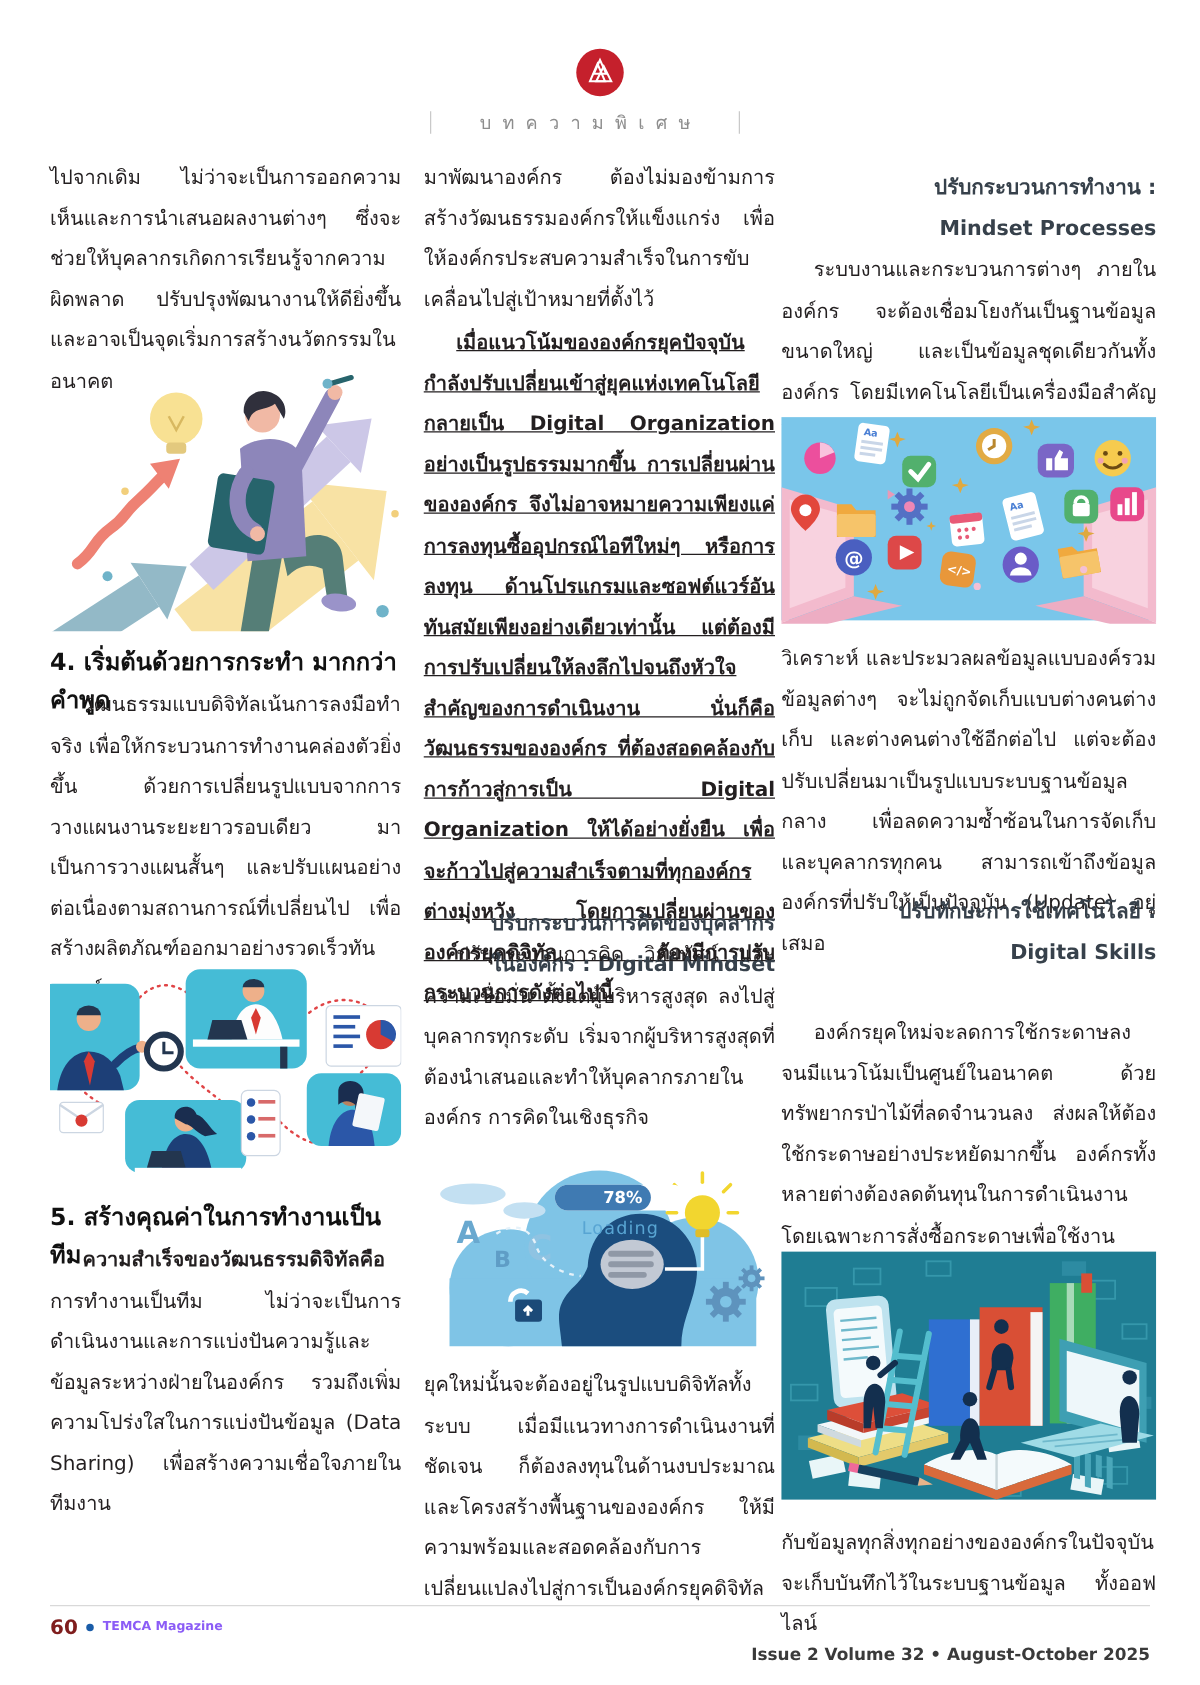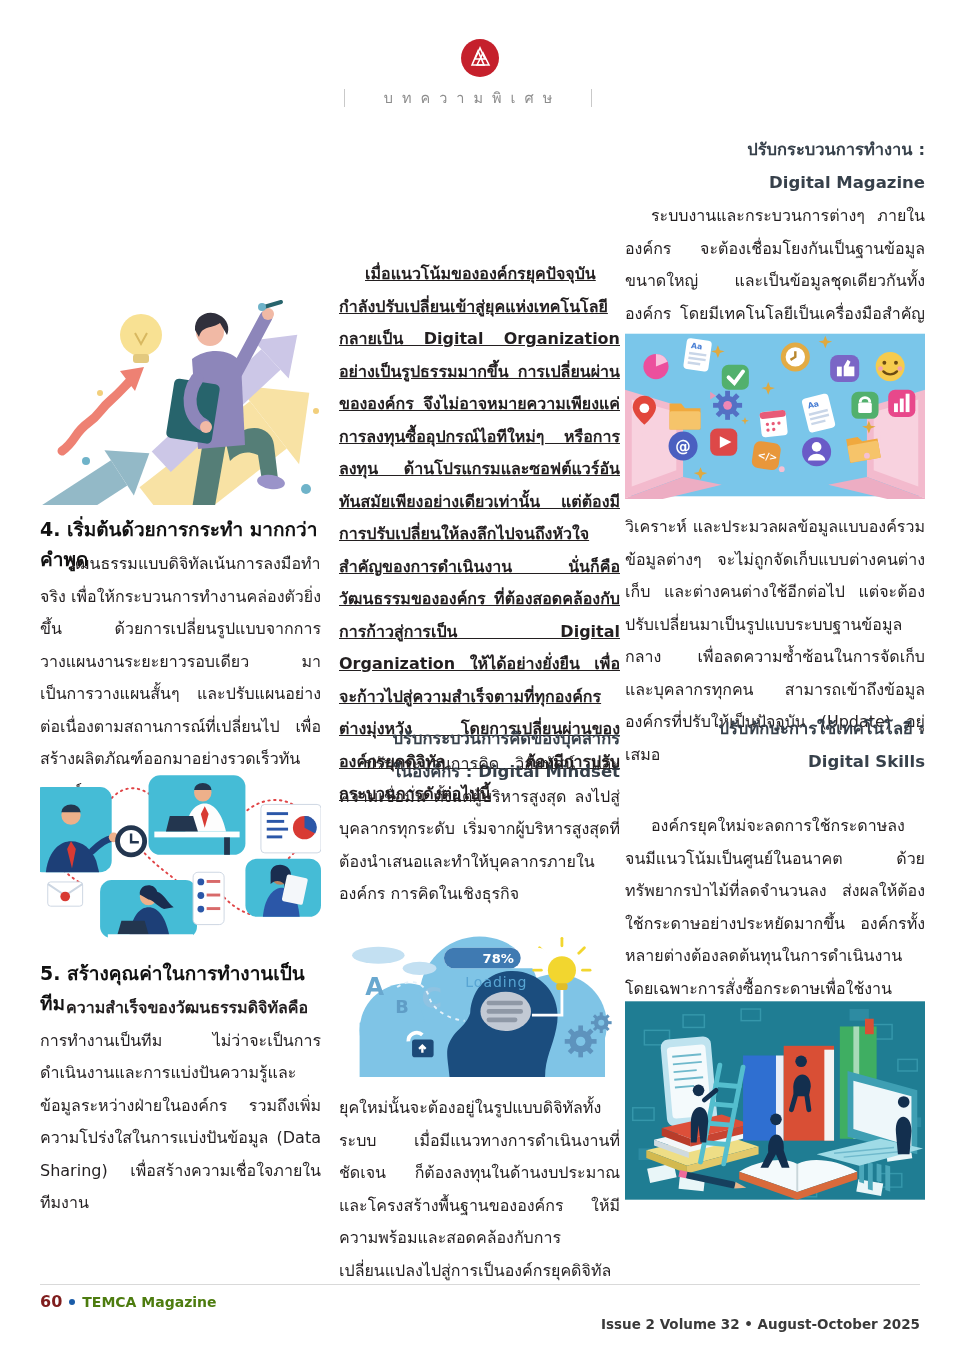--- a/index.html
+++ b/index.html
@@ -22,21 +22,21 @@
   h3.section{margin:0;font-size:19px;font-weight:bold;color:#111;}
   .subhead{margin:0;font-size:16.5px;font-weight:bold;color:#37414b;line-height:33px;padding-left:26px;text-align:right;}
   .illus{position:absolute;left:0;right:0;}
   .illus svg{display:block;width:100%;height:100%;}
   svg text{font-family:"DejaVu Sans",sans-serif;}
   
   .footer-rule{position:absolute;top:1284px;left:40px;width:880px;border-top:1px solid #d9d9d9;}
   .footer-left{position:absolute;top:1292px;left:40px;display:flex;align-items:center;gap:7px;}
   .footer-left .pagenum{font-size:16px;font-weight:bold;color:#7f1d1d;}
   .footer-left .dot{width:6px;height:6px;border-radius:50%;background:#1a5ca8;}
-  .footer-left .mag{font-size:14px;font-weight:bold;color:#4d7c0f;}
+  .footer-left .mag{font-size:10px;font-weight:bold;color:#8b5cf6;}
   .footer-right{position:absolute;top:1298px;right:40px;font-size:13.5px;font-weight:600;color:#3a3a3a;margin-top:18px;}
 </style>
 </head>
 <body>
 
 <div class="page">
 
   <div class="logo-wrap">
     <svg width="40" height="40" viewBox="0 0 40 40">
       <circle cx="20" cy="20" r="19" fill="#c5202c"></circle>
@@ -47,20 +47,21 @@
       </g>
     </svg>
   </div>
   <div class="badge">
     <span class="bar"></span>
     <span class="label">บทความพิเศษ</span>
     <span class="bar"></span>
   </div>
 
   <div class="col" id="col1">
+    <p class="body block" style="top:126px">ไปจากเดิม ไม่ว่าจะเป็นการออกความเห็นและการนำเสนอผลงานต่างๆ ซึ่งจะช่วยให้บุคลากรเกิดการเรียนรู้จากความผิดพลาด ปรับปรุงพัฒนางานให้ดียิ่งขึ้น และอาจเป็นจุดเริ่มการสร้างนวัตกรรมในอนาคต</p>
 
     <div class="illus" style="top:283px;height:222px">
       <svg viewBox="0 0 281 222">
         <g transform="translate(118,228) rotate(-38)">
           <rect x="0" y="-30" width="140" height="60" fill="#f8e2a4"></rect>
             <polygon points="140,-50 140,50 192,0" fill="#f8e2a4"></polygon>
         </g>
         <g transform="translate(92,206) rotate(-43)">
           <rect x="40" y="-14" width="150" height="28" fill="#ccc7e7"></rect>
             <polygon points="190,-26 190,26 226,0" fill="#ccc7e7"></polygon>
@@ -180,20 +181,21 @@
           <rect x="252" y="120" width="22" height="28" rx="2" fill="#f4f7fa" transform="rotate(12 263 134)"></rect>
         </g>
       </svg>
     </div>
 
     <h3 class="section block" style="top:958px">5. สร้างคุณค่าในการทำงานเป็นทีม</h3>
     <p class="body indent block" style="top:992px"><strong>ความสำเร็จของวัฒนธรรมดิจิทัลคือ</strong><span> การทำงานเป็นทีม ไม่ว่าจะเป็นการดำเนินงานและการแบ่งปันความรู้และข้อมูลระหว่างฝ่ายในองค์กร รวมถึงเพิ่มความโปร่งใสในการแบ่งปันข้อมูล (Data Sharing) เพื่อสร้างความเชื่อใจภายในทีมงาน</span></p>
   </div>
 
   <div class="col" id="col2">
+    <p class="body block" style="top:126px">มาพัฒนาองค์กร ต้องไม่มองข้ามการสร้างวัฒนธรรมองค์กรให้แข็งแกร่ง เพื่อให้องค์กรประสบความสำเร็จในการขับเคลื่อนไปสู่เป้าหมายที่ตั้งไว้</p>
     <p class="body bold indent block" style="top:258px">เมื่อแนวโน้มขององค์กรยุคปัจจุบัน กำลังปรับเปลี่ยนเข้าสู่ยุคแห่งเทคโนโลยี กลายเป็น Digital Organization อย่างเป็นรูปธรรมมากขึ้น การเปลี่ยนผ่านขององค์กร จึงไม่อาจหมายความเพียงแค่การลงทุนซื้ออุปกรณ์ไอทีใหม่ๆ หรือการลงทุน ด้านโปรแกรมและซอฟต์แวร์อันทันสมัยเพียงอย่างเดียวเท่านั้น แต่ต้องมีการปรับเปลี่ยนให้ลงลึกไปจนถึงหัวใจสำคัญของการดำเนินงาน นั่นก็คือ วัฒนธรรมขององค์กร ที่ต้องสอดคล้องกับการก้าวสู่การเป็น Digital Organization ให้ได้อย่างยั่งยืน เพื่อจะก้าวไปสู่ความสำเร็จตามที่ทุกองค์กรต่างมุ่งหวัง โดยการเปลี่ยนผ่านขององค์กรยุคดิจิทัล ต้องมีการปรับกระบวนการดังต่อไปนี้</p>
     <div class="block subhead" style="top:722px">
       <div>ปรับกระบวนการคิดของบุคลากร</div>
       <div>ในองค์กร : Digital Mindset</div>
     </div>
     <p class="body indent block" style="top:748px">ปรับกระบวนการคิด วิสัยทัศน์ และความเชื่อมั่น ตั้งแต่ผู้บริหารสูงสุด ลงไปสู่บุคลากรทุกระดับ เริ่มจากผู้บริหารสูงสุดที่ต้องนำเสนอและทำให้บุคลากรภายในองค์กร การคิดในเชิงธุรกิจ</p>
 
     <div class="illus" style="top:924px;height:158px">
       <svg viewBox="0 0 300 158">
         <g>
@@ -256,21 +258,21 @@
         <text x="168" y="62" font-size="15" fill="#58a5d3" text-anchor="middle" letter-spacing="1">Loading</text>
       </svg>
     </div>
 
     <p class="body block" style="top:1092px">ยุคใหม่นั้นจะต้องอยู่ในรูปแบบดิจิทัลทั้งระบบ เมื่อมีแนวทางการดำเนินงานที่ชัดเจน ก็ต้องลงทุนในด้านงบประมาณและโครงสร้างพื้นฐานขององค์กร ให้มีความพร้อมและสอดคล้องกับการเปลี่ยนแปลงไปสู่การเป็นองค์กรยุคดิจิทัล</p>
   </div>
 
   <div class="col" id="col3">
     <div class="block subhead" style="top:133px">
       <div>ปรับกระบวนการทำงาน :</div>
-      <div>Digital Magazine</div>
+      <div>Mindset Processes</div>
     </div>
     <p class="body indent block" style="top:200px">ระบบงานและกระบวนการต่างๆ ภายในองค์กร จะต้องเชื่อมโยงกันเป็นฐานข้อมูลขนาดใหญ่ และเป็นข้อมูลชุดเดียวกันทั้งองค์กร โดยมีเทคโนโลยีเป็นเครื่องมือสำคัญในการจัดเก็บ</p>
 
     <div class="illus" style="top:331px;height:168px">
       <svg viewBox="0 0 310 168">
         <rect width="310" height="168" fill="#7ac6ea"></rect>
         <g>
           <polygon points="0,58 60,76 60,148 0,170" fill="#f3bacd"></polygon>
           <polygon points="7,68 53,81 53,141 7,158" fill="#f8d2df"></polygon>
           <polygon points="0,170 60,148 100,156 34,172 0,172" fill="#edadc3"></polygon>
@@ -506,20 +508,21 @@
             <path d="M280 136 C278 114 296 114 296 134 L294 158 H282 Z"></path>
         </g>
         <g transform="rotate(12 92 186)">
           <rect x="62" y="182" width="52" height="7" rx="2" fill="#16405e"></rect>
           <polygon points="114,182 126,185.5 114,189" fill="#e8b48a"></polygon>
           <rect x="55" y="182" width="8" height="7" fill="#ef6a9a"></rect>
         </g>
       </svg>
     </div>
 
+    <p class="body block" style="top:1218px">กับข้อมูลทุกสิ่งทุกอย่างขององค์กรในปัจจุบันจะเก็บบันทึกไว้ในระบบฐานข้อมูล ทั้งออฟไลน์</p>
   </div>
 
   <div class="footer-rule"></div>
   <div class="footer-left">
     <span class="pagenum">60</span>
     <span class="dot"></span>
     <span class="mag">TEMCA Magazine</span>
   </div>
   <div class="footer-right">Issue 2 Volume 32 • August-October 2025</div>
 

